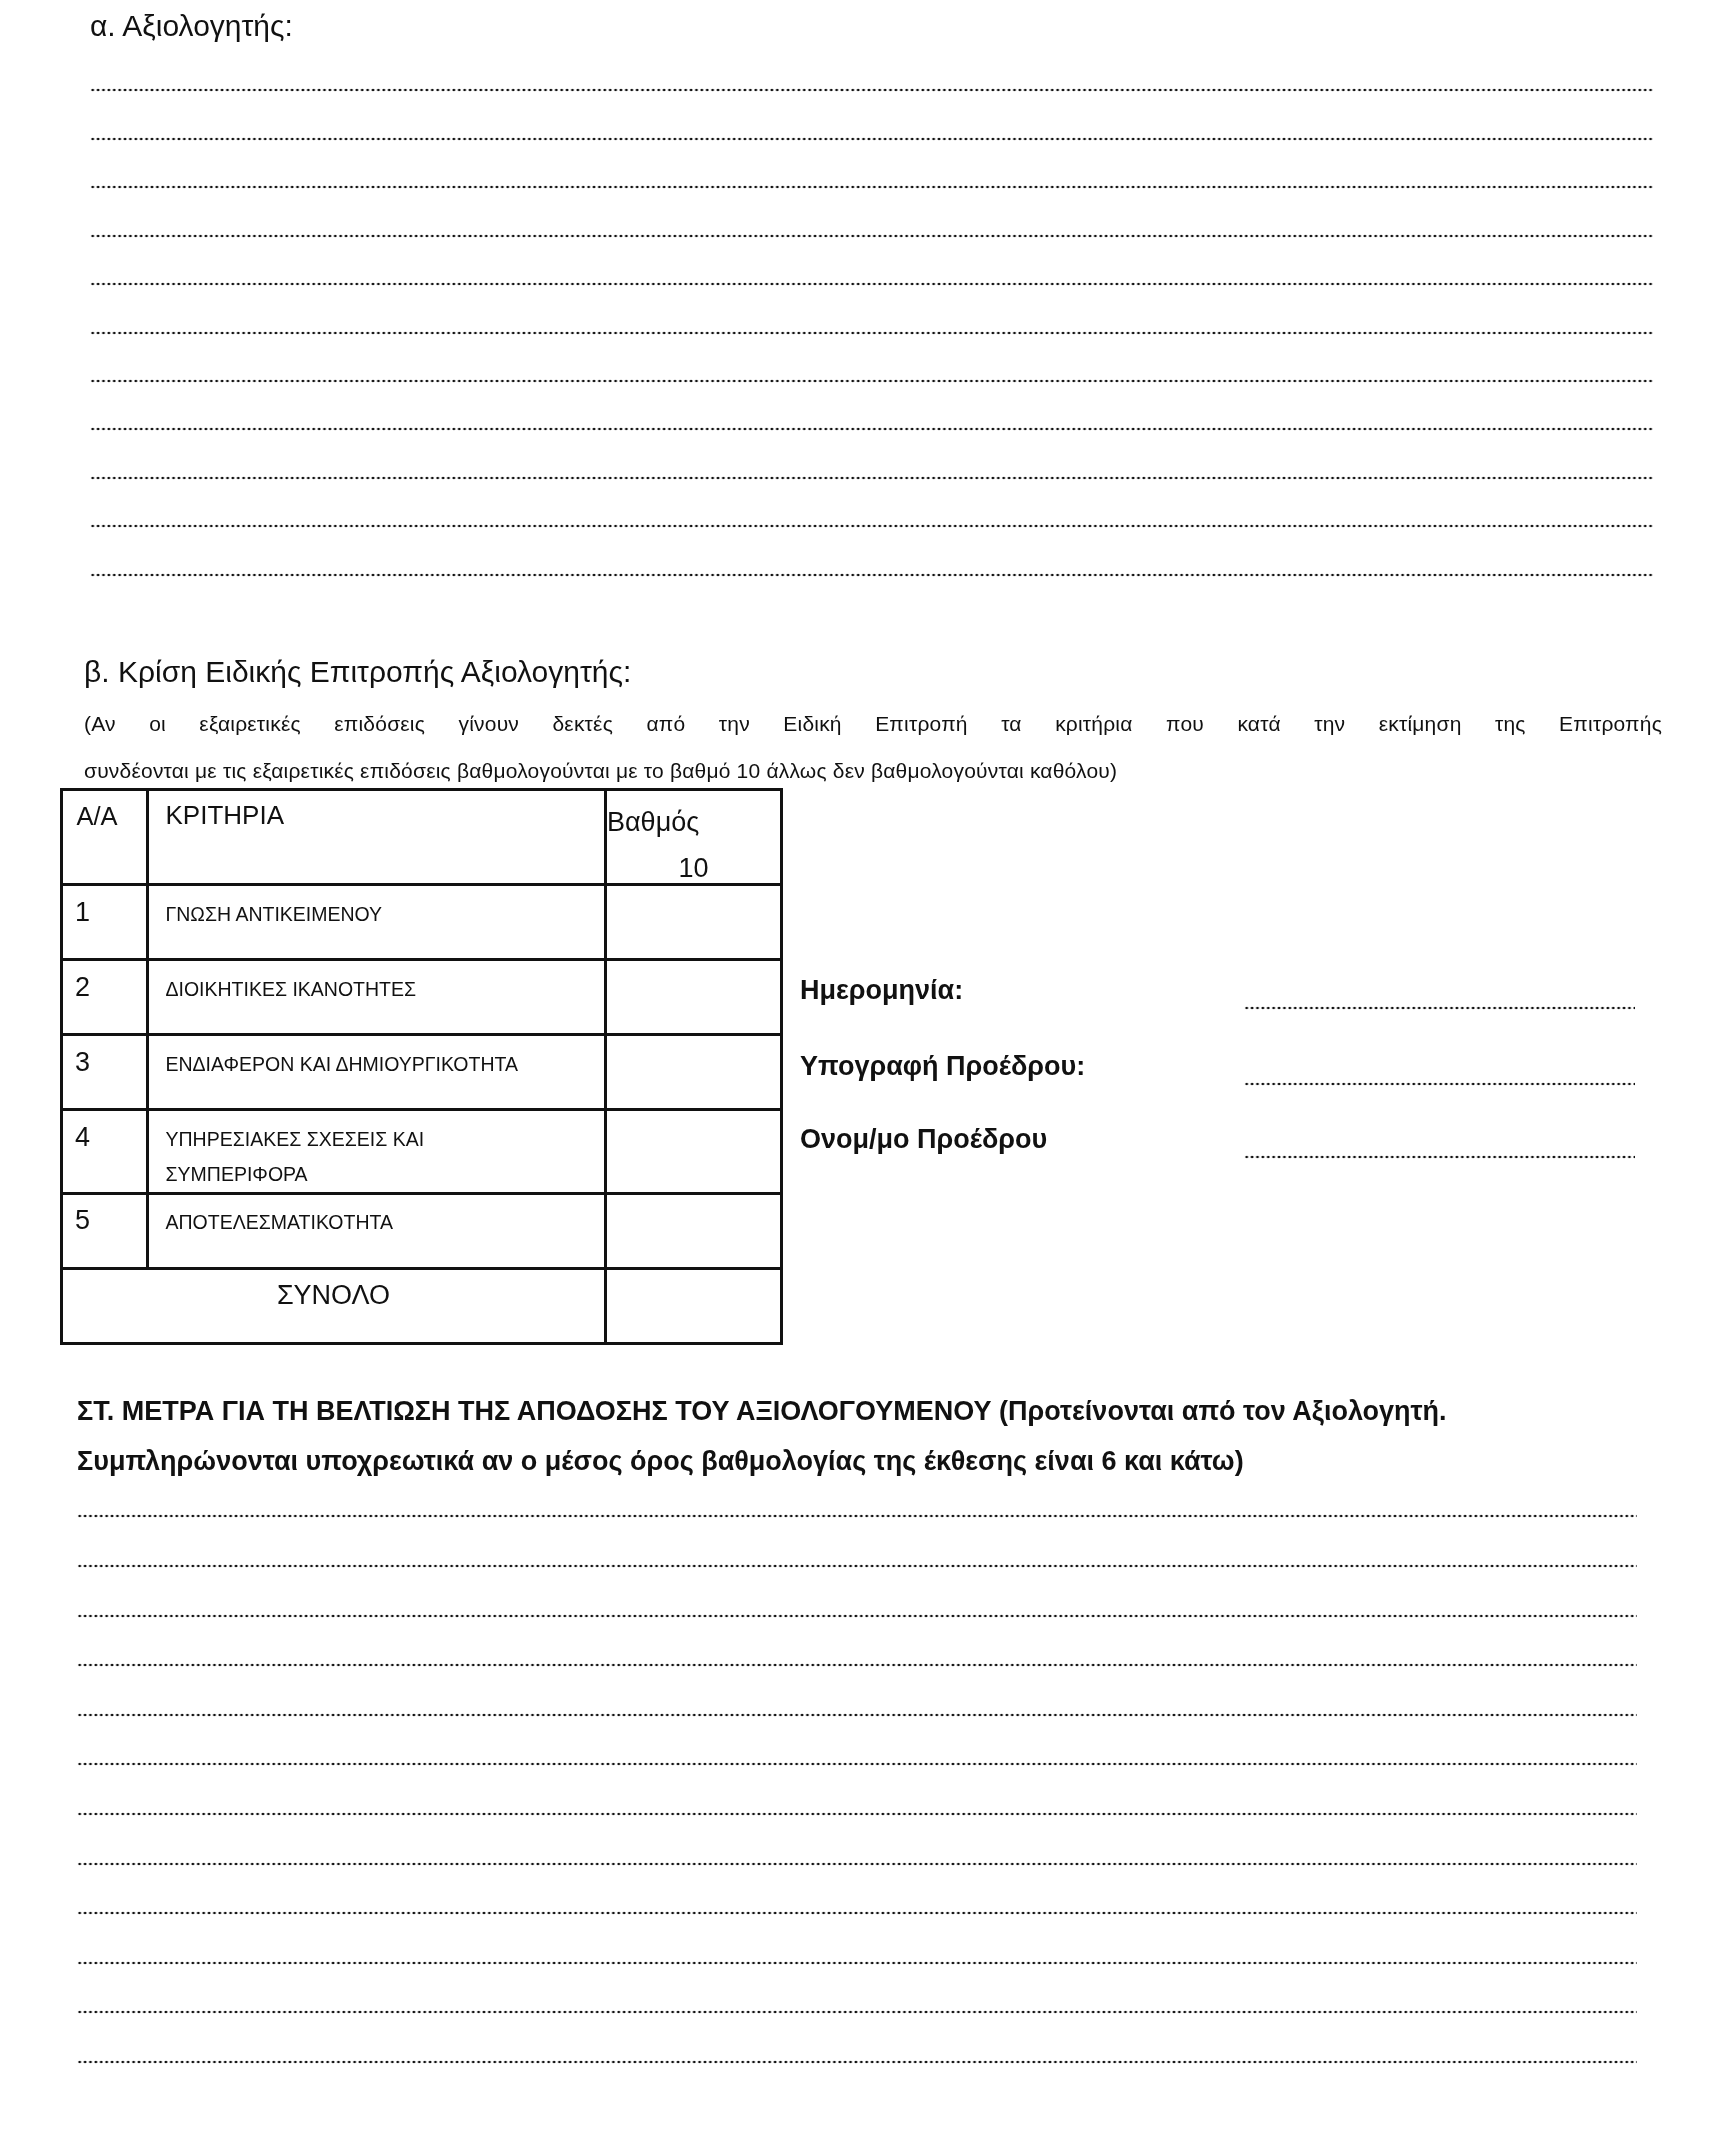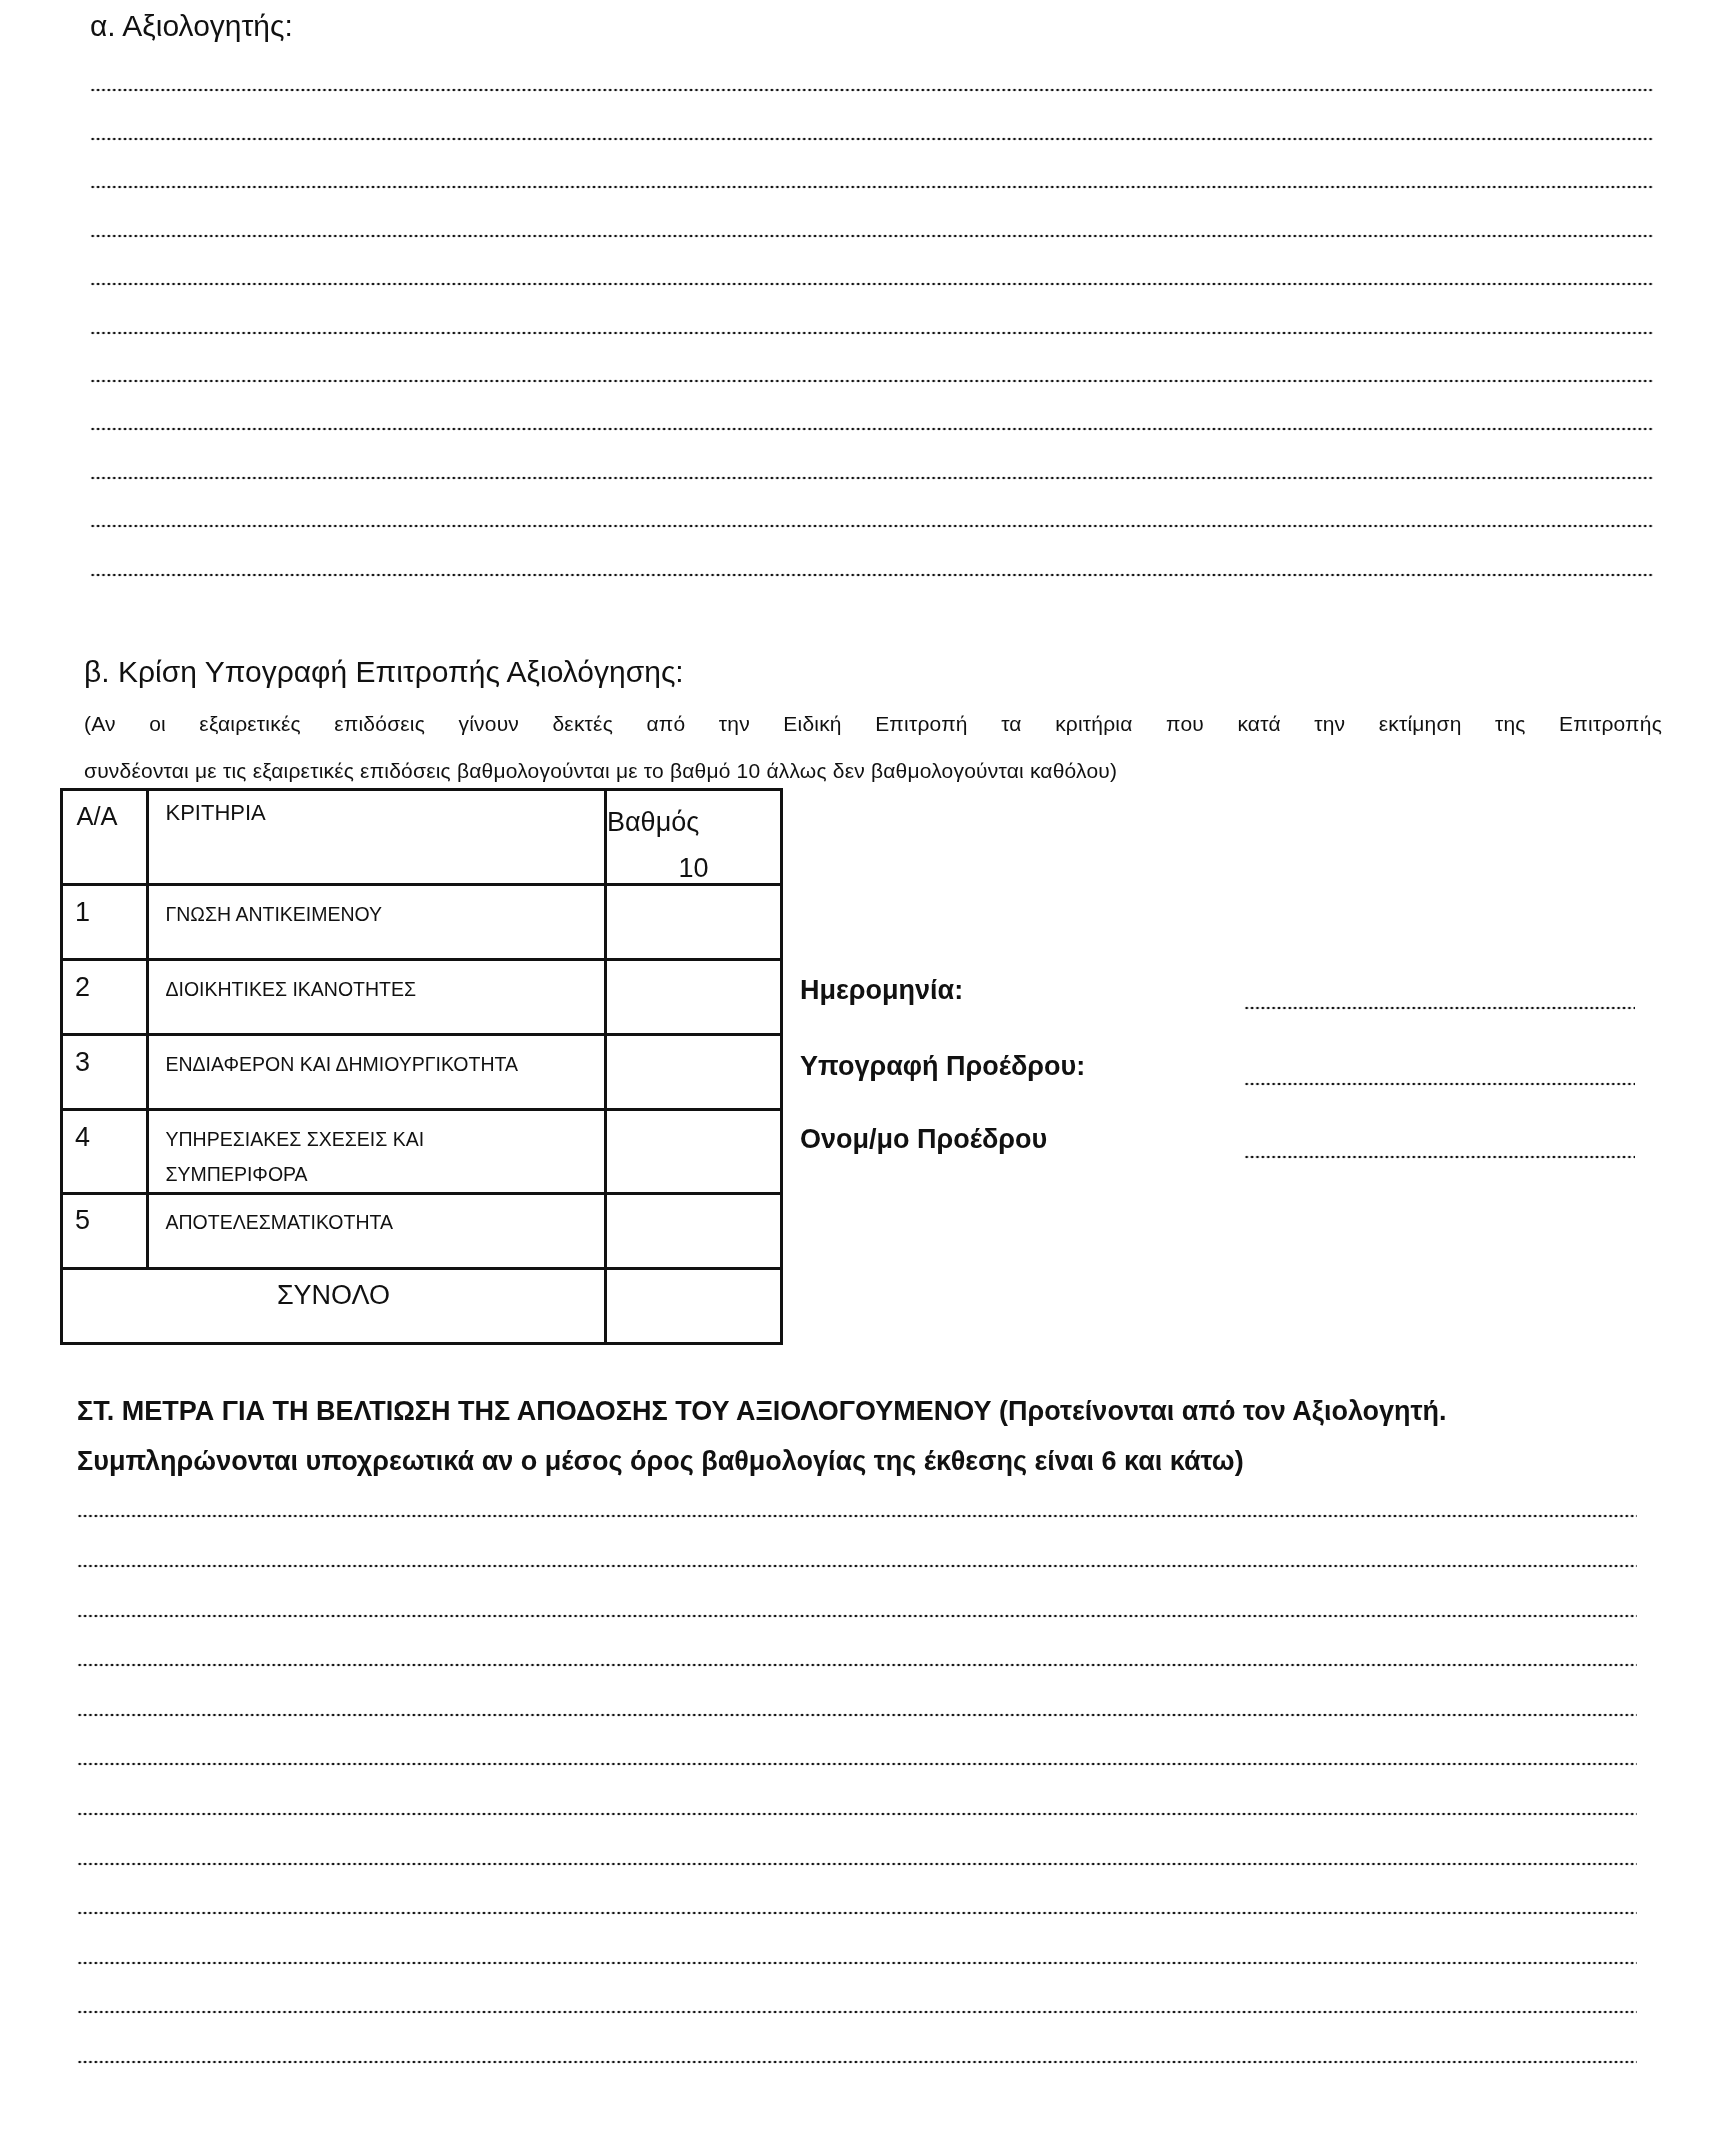--- a/index.html
+++ b/index.html
@@ -28,21 +28,21 @@
       padding-left: 8px;
     }
     table.crit td {
       border: 3px solid #111; vertical-align: top; padding: 0;
     }
     .c-aa { width: 83px; }
     .c-crit { width: 455px; }
     .c-grade { width: 173px; }
     .hdr td { height: 92px; }
     .hdr .c-aa div { font-size: 25.5px; padding: 10.5px 0 0 13.5px; }
-    .hdr .c-crit div { font-size: 22px; padding: 9px 0 0 16.5px; }
+    .hdr .c-crit div { font-size: 26px; padding: 9px 0 0 16.5px; }
     .hdr .c-grade div { font-size: 27px; text-align: left; line-height: 53px; padding-top: 4.5px; }
     .row td { height: 72px; }
     .row .num { font-size: 27px; padding: 10.5px 0 0 12px; }
     .row .label { font-size: 19.5px; padding: 10.5px 0 0 16.5px; line-height: 35px; }
     .total td { height: 72px; }
     .total .label { font-size: 27px; text-align: center; padding-top: 10.5px; }
 
     .sig-label { left: 800px; font-size: 27px; font-weight: bold; }
     .sec-st { left: 77px; font-size: 27px; font-weight: bold; white-space: nowrap; }
   </style>
@@ -57,21 +57,21 @@
     <div class="dots" style="left: 90px; top: 233px; width: 1563px;"></div>
     <div class="dots" style="left: 90px; top: 281px; width: 1563px;"></div>
     <div class="dots" style="left: 90px; top: 330px; width: 1563px;"></div>
     <div class="dots" style="left: 90px; top: 378px; width: 1563px;"></div>
     <div class="dots" style="left: 90px; top: 426px; width: 1563px;"></div>
     <div class="dots" style="left: 90px; top: 475px; width: 1563px;"></div>
     <div class="dots" style="left: 90px; top: 523px; width: 1563px;"></div>
     <div class="dots" style="left: 90px; top: 572px; width: 1563px;"></div>
   </div>
 
-<div class="abs h-beta">β. Κρίση Υπογραφή Επιτροπής Αξιολόγησης:</div>
+<div class="abs h-beta">β. Κρίση Ειδικής Επιτροπής Αξιολογητής:</div>
 <div class="abs note note1">(Αν οι εξαιρετικές επιδόσεις γίνουν δεκτές από την Ειδική Επιτροπή τα κριτήρια που κατά την εκτίμηση της Επιτροπής</div>
 <div class="abs note note2">συνδέονται με τις εξαιρετικές επιδόσεις βαθμολογούνται με το βαθμό 10 άλλως δεν βαθμολογούνται καθόλου)</div>
 
 <table class="crit">
   <tbody>
       <tr class="hdr">
     <td class="c-aa">
           <div>Α/Α</div>
         </td>
     <td class="c-crit">

